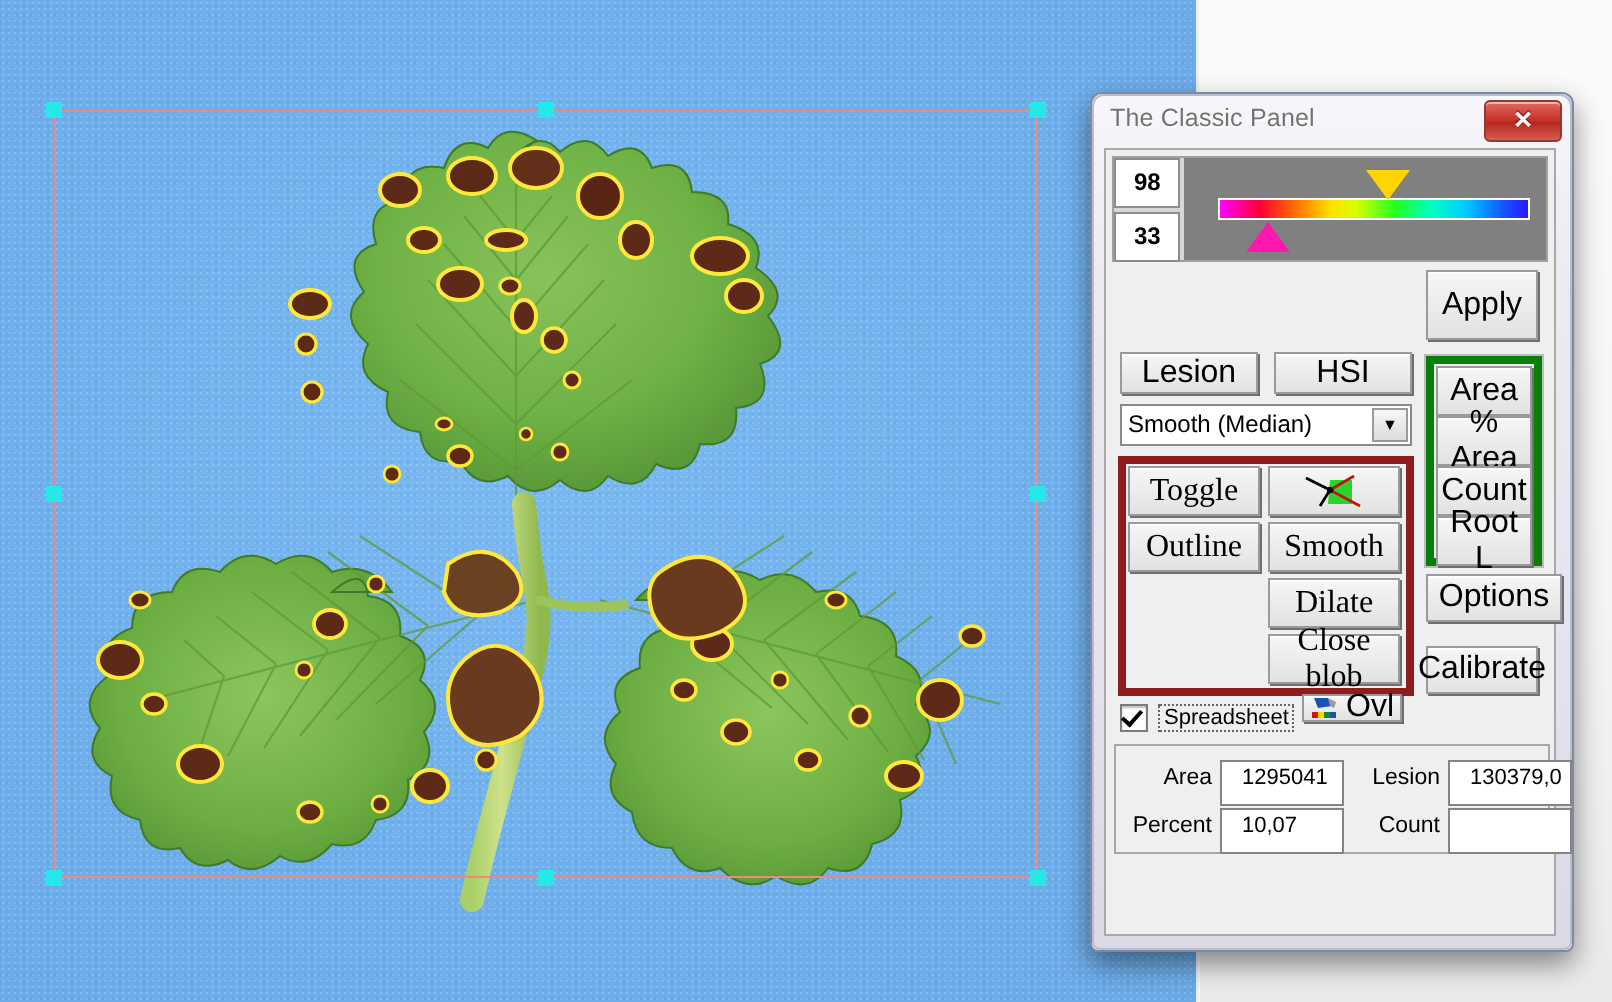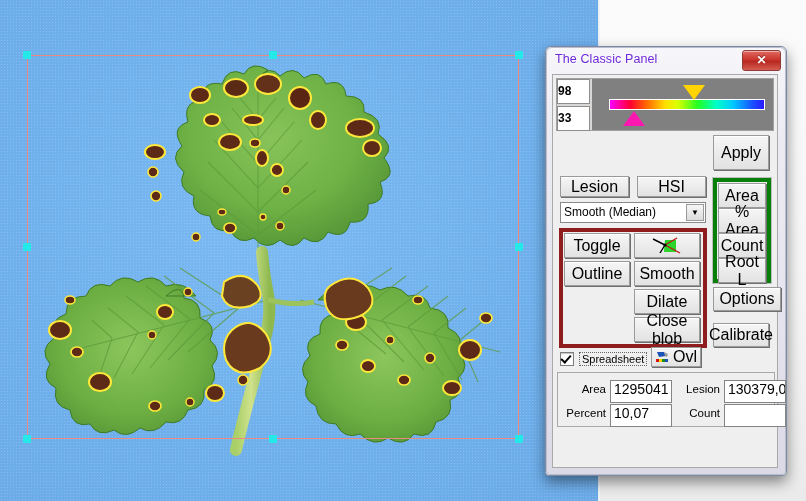--- a/index.html
+++ b/index.html
@@ -41,38 +41,38 @@
   #dialog{position:absolute;left:545px;top:46px;width:240px;height:428px;
      background:#f0eff4;
      border:1px solid #7e8aa2;
      border-radius:6px 6px 4px 4px;
      box-shadow:0 6px 14px rgba(0,0,0,.45), 0 1px 0 rgba(255,255,255,.7) inset;
      font-size:11px;color:#000;}
   #dialog .glassframe{position:absolute;inset:0;border-radius:6px 6px 4px 4px;
      background:linear-gradient(to bottom,#f7f6fa 0%,#eceaf2 22%,#e6e4ee 60%,#dcd9e6 100%);
      border:1px solid #b8bccd;box-sizing:border-box;}
   #titlebar{position:absolute;left:0;top:0;right:0;height:26px;border-radius:5px 5px 0 0;}
-  #title-text{position:absolute;left:9px;top:5px;font-size:12.5px;color:#6d28d9;
+  #title-text{position:absolute;left:9px;top:5px;font-size:12.5px;color:#737373;
      text-shadow:0 1px 0 #fff;letter-spacing:.1px;}
   #close-btn{position:absolute;right:5px;top:3px;width:37px;height:19px;
      border-radius:3px;border:1px solid #8f3b34;
      background:linear-gradient(to bottom,#e06a62 0%,#c9352c 45%,#b72920 55%,#d65c52 100%);
      box-shadow:0 1px 0 rgba(255,255,255,.5) inset;
      color:#fff;font-size:12px;font-weight:bold;text-align:center;line-height:19px;
      text-shadow:0 -1px 0 rgba(0,0,0,.4);cursor:pointer;}
 
   #client{position:absolute;left:6px;top:27px;width:226px;height:394px;
      background:#f0efef;border:1px solid #a9a9a9;box-sizing:border-box;}
 
   
   #hue-block{position:absolute;left:3px;top:3px;width:218px;height:53px;
      border:1px solid #a0a0a0;background:#d9d6d6;box-sizing:border-box;}
   .numbox{position:absolute;left:0;width:33px;height:25px;background:#fff;
      border:1px solid #8d8d8d;box-sizing:border-box;font-size:12px;font-weight:bold;
-     padding-left:0;line-height:23px;}
+     padding-left:9px;line-height:23px;}
   #num-hi{top:0;}
   #num-lo{top:27px;}
   #hue-area{position:absolute;left:35px;top:0;right:0;bottom:0;background:#808080;}
   #hue-bar{position:absolute;left:17px;top:20px;width:156px;height:11px;
      border:1px solid #fff;box-sizing:border-box;
      background:linear-gradient(to right,#ff00ff 0%,#ff0033 13%,#ff6a00 24%,#ffe000 36%,
        #d9ff00 44%,#22ff22 57%,#00ffc8 69%,#00c8ff 80%,#1a4cff 93%,#2b1aff 100%);}
   .tri{position:absolute;width:0;height:0;}
   #tri-hi{left:91px;top:6px;border-left:11px solid transparent;border-right:11px solid transparent;
      border-top:15px solid #ffd400;}
@@ -109,50 +109,50 @@
      background:#fff;border:1px solid #8a8a8a;box-sizing:border-box;
      font-size:12px;line-height:19px;padding-left:3px;cursor:pointer;}
   #filter-arrow{position:absolute;right:1px;top:1px;width:18px;height:17px;
      background:linear-gradient(to bottom,#f6f6f6,#dcdcdc);
      border:1px solid #9a9a9a;box-sizing:border-box;
      display:flex;align-items:center;justify-content:center;font-size:8px;}
 
   
   #morph{position:absolute;left:6px;top:153px;width:148px;height:120px;
      border:4px solid #8f1d1d;background:#f0efef;box-sizing:border-box;}
-  .morph-btn{position:absolute;width:66px;height:25px;}
+  .morph-btn{position:absolute;width:66px;height:25px;font-family:Liberation Serif, serif;}
   .mcol0{left:1px}.mcol1{left:71px}
   .mrow0{top:1px}.mrow1{top:29px}.mrow2{top:57px}.mrow3{top:85px}
 
   
   #meas{position:absolute;left:160px;top:103px;width:58px;height:105px;
      border:4px solid #087f08;background:#f0efef;box-sizing:border-box;
      box-shadow:0 0 0 1px #bdbdbd;}
   .meas-btn{position:absolute;left:1px;width:48px;height:25px;}
   .mb0{top:1px}.mb1{top:26px}.mb2{top:51px}.mb3{top:76px}
 
   #options-btn{position:absolute;left:160px;top:212px;width:68px;height:24px;}
   #calibrate-btn{position:absolute;left:160px;top:248px;width:56px;height:24px;}
 
   
   #spreadsheet-wrap{position:absolute;left:7px;top:277px;display:flex;align-items:center;gap:5px;}
   .chk{width:12px;height:12px;background:#fff;border:1px solid #7c7c7c;
      box-shadow:0 1px 1px rgba(0,0,0,.25) inset;position:relative;}
   .chk.on::after{content:"";position:absolute;left:2px;top:0px;width:4px;height:8px;
      border:solid #000;border-width:0 2px 2px 0;transform:rotate(42deg);}
   #spreadsheet-label{font-size:11px;border:1px dotted #666;padding:0 2px;}
-  #ovl-btn{position:absolute;left:98px;top:272px;width:50px;height:20px;gap:3px;}
+  #ovl-btn{position:absolute;left:98px;top:272px;width:50px;height:14px;gap:3px;}
   #ovl-icon{width:15px;height:13px;position:relative;}
 
   
   #results{position:absolute;left:4px;top:297px;width:218px;height:55px;
      border:1px solid #a8a8a8;background:#f0efef;box-sizing:border-box;}
   .fld-label{position:absolute;font-size:11.5px;text-align:right;}
   .fld{position:absolute;background:#fff;border:1px solid #848484;box-sizing:border-box;
-     height:23px;font-size:14px;line-height:17px;padding-left:3px;overflow:hidden;
+     height:23px;font-size:11px;line-height:17px;padding-left:10px;overflow:hidden;
      white-space:nowrap;}
   #lbl-area{left:6px;top:10px;width:42px;}
   #in-area{left:52px;top:7px;width:62px;}
   #lbl-lesion{left:118px;top:10px;width:44px;}
   #in-lesion{left:166px;top:7px;width:62px;}
   #lbl-percent{left:0px;top:34px;width:48px;}
   #in-percent{left:52px;top:31px;width:62px;}
   #lbl-count{left:118px;top:34px;width:44px;}
   #in-count{left:166px;top:31px;width:62px;}
 </style>

